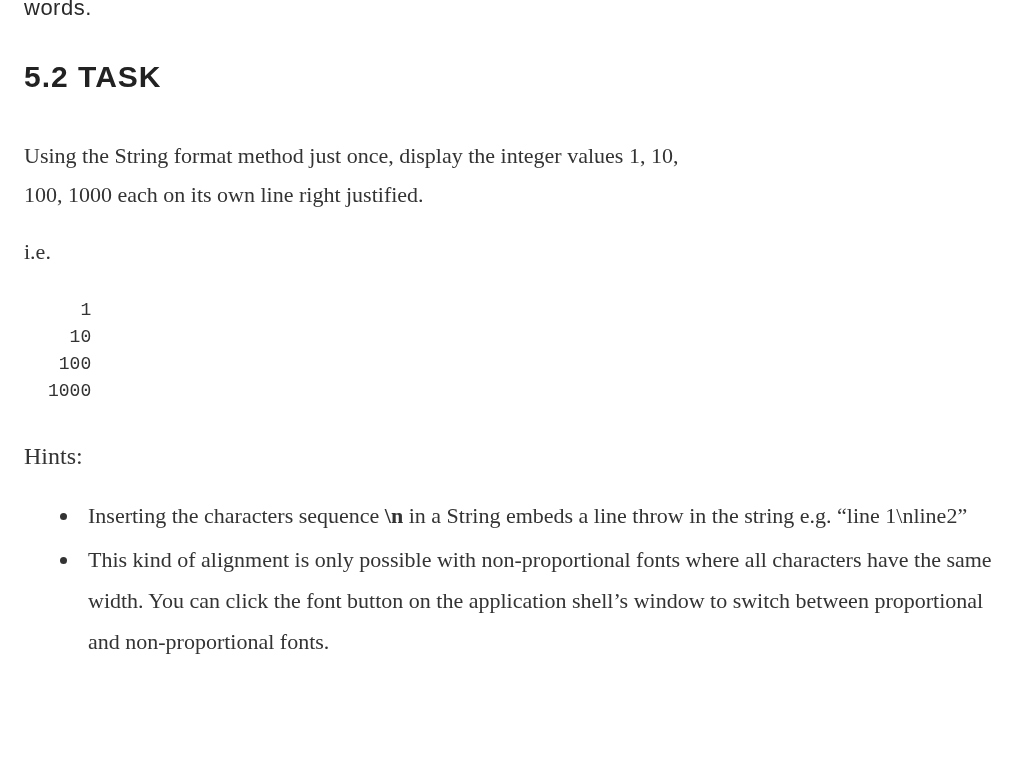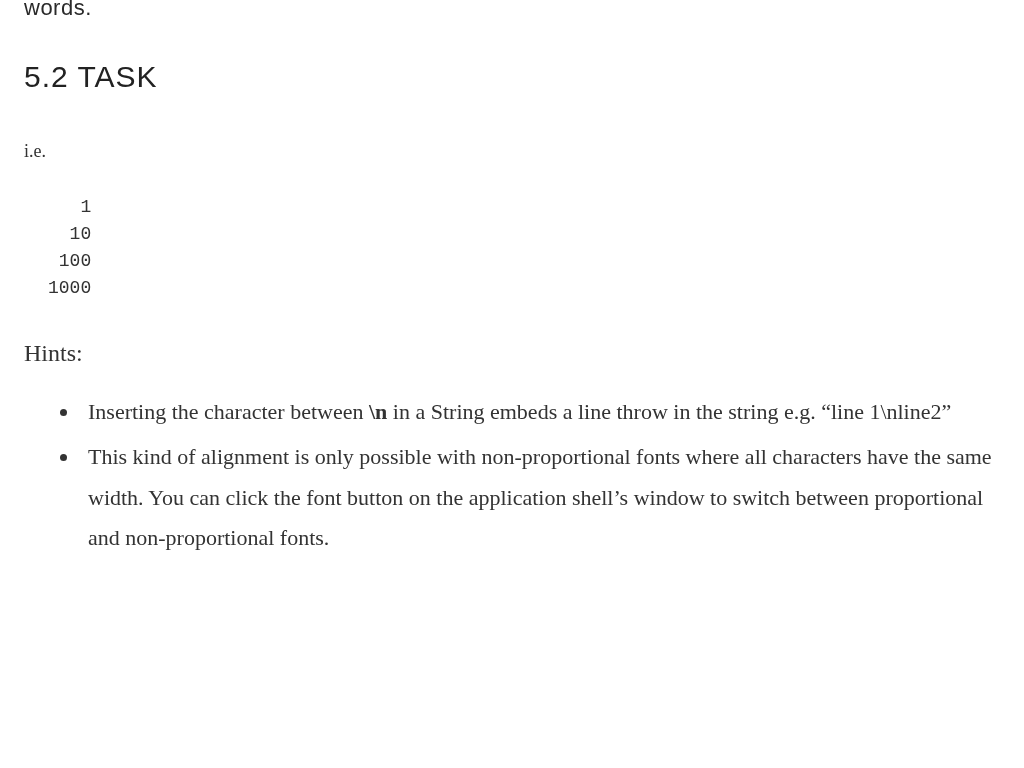--- a/index.html
+++ b/index.html
@@ -20,36 +20,36 @@
     .fragment-top {
       font-size: 22px;
       color: #2a2a2a;
       letter-spacing: 0.5px;
       margin-top: -10px;
       margin-bottom: 28px;
       font-family: -apple-system, BlinkMacSystemFont, "Segoe UI", Arial, sans-serif;
     }
     h2.task-heading {
       font-family: -apple-system, BlinkMacSystemFont, "Segoe UI", Arial, sans-serif;
-      font-weight: 400;
+      font-weight: 700;
       font-size: 30px;
       letter-spacing: 1px;
       color: #222;
       margin: 0 0 36px 0;
     }
     p.body {
       font-family: Georgia, 'Times New Roman', serif;
       font-size: 22px;
       color: #333;
       margin: 0 0 20px 0;
       line-height: 1.75;
     }
     p.ie {
       font-family: Georgia, 'Times New Roman', serif;
-      font-size: 18px;
+      font-size: 22px;
       color: #333;
       margin: 0 0 28px 0;
     }
     pre.output {
       font-family: "Courier New", Courier, monospace;
       font-size: 18px;
       line-height: 1.5;
       color: #333;
       margin: 0 0 32px 24px;
       white-space: pre;
@@ -76,32 +76,36 @@
   </style>
 </head>
 <body>
 
 <div class="page">
 
   <div class="fragment-top">words.</div>
 
   <h2 class="task-heading">5.2 TASK</h2>
 
+  <p class="body">
+    <span>Using the String format method just once, display the integer values 1, 10,</span><br>
+    <span>100, 1000 each on its own line right justified.</span>
+  </p>
 
   <p class="ie">i.e.</p>
 
   <pre class="output">   1
   10
  100
 1000</pre>
 
   <p class="hints-label">Hints:</p>
 
   <ul class="hints">
     <li>
-      <span>Inserting the character between </span><span class="bold">\n</span><span> in a String embeds a line throw in the string e.g. “line 1\nline2”</span>
+      <span>Inserting the characters sequence </span><span class="bold">\n</span><span> in a String embeds a line throw in the string e.g. “line 1\nline2”</span>
     </li>
     <li>
       <span>This kind of alignment is only possible with non-proportional fonts where all characters have the same width. You can click the font button on the application shell’s window to switch between proportional and non-proportional fonts.</span>
     </li>
   </ul>
 
 </div>
 
 </body></html>

